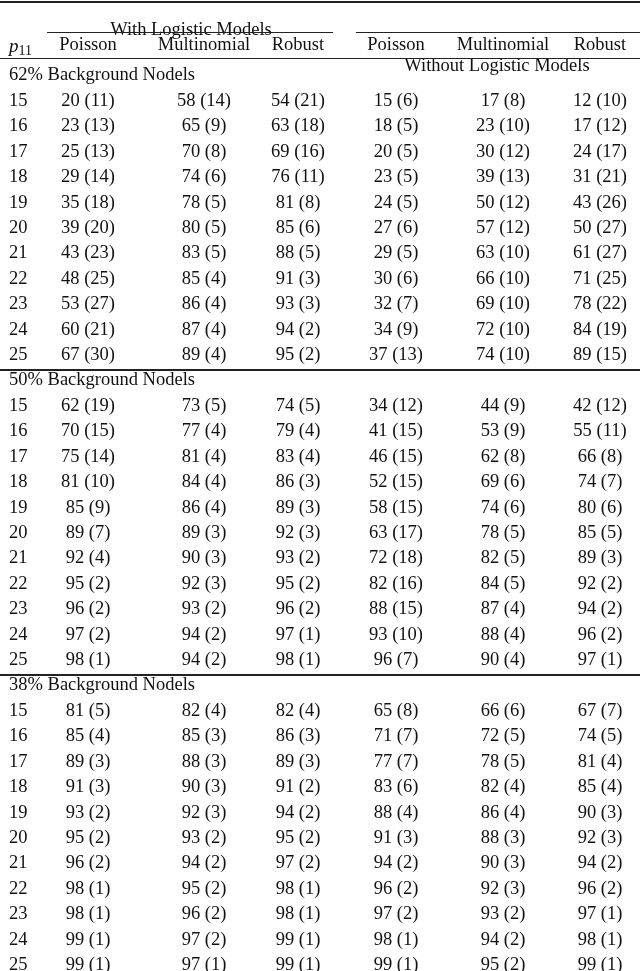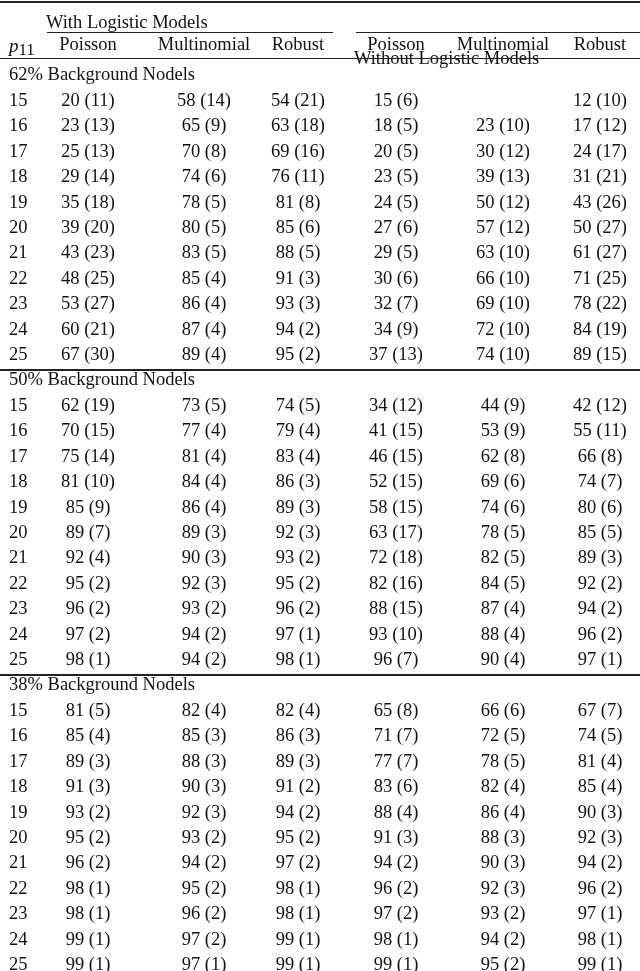--- a/index.html
+++ b/index.html
@@ -4,29 +4,29 @@
   <style>
     html, body { margin: 0; padding: 0; background: #ffffff; }
     body {
       width: 640px; height: 971px; overflow: hidden;
       font-family: "Liberation Serif", "DejaVu Serif", serif;
       color: #111111;
       font-size: 18.5px;
     }
     .tbl { position: relative; width: 640px; }
     .rule-top { position: absolute; left: 0; top: 1px; width: 640px; height: 2px; background: #222; }
-    .grp { position: absolute; top: 8px; height: 28px; line-height: 28px; white-space: nowrap; }
+    .grp { position: absolute; top: 15px; height: 28px; line-height: 28px; text-align: center; white-space: nowrap; }
     .grp-a { left: 46px; width: 290px; }
     .grp-b { left: 354px; width: 286px; margin-top: 36px; }
     .cmid { position: absolute; top: 32px; height: 1px; background: #222; }
     .cmid-a { left: 47px; width: 286px; }
     .cmid-b { left: 356px; width: 284px; }
     .hdr { position: absolute; top: 31px; height: 26px; line-height: 26px; white-space: nowrap; }
     .p11 { position: absolute; left: 9px; top: 33px; font-style: italic; font-size: 19px; line-height: 26px; }
-    .p11 sub { font-style: normal; font-size: 17px; vertical-align: -3px; }
+    .p11 sub { font-style: normal; font-size: 14px; vertical-align: -3px; }
     .rule { position: absolute; left: 0; width: 640px; background: #222; }
     .section-title { position: absolute; left: 9px; height: 26px; line-height: 26px; white-space: nowrap; }
     .row { position: absolute; left: 0; width: 640px; height: 25.4px; line-height: 25.4px; white-space: nowrap; }
     .cell { position: absolute; top: 0; text-align: center; }
     .c0 { left: 9px; text-align: left; }
     .c1 { left: 46px; width: 84px; }
     .c2 { left: 149px; width: 110px; }
     .c3 { left: 258px; width: 80px; }
     .c4 { left: 356px; width: 80px; }
     .c5 { left: 448px; width: 110px; }
@@ -50,20 +50,21 @@
   <div class="hdr cell c6" style="top:31px">Robust</div>
   <div class="rule" style="top:58px;height:1px"></div>
   <div id="body-container">
       <div class="section-title" style="top: 61px;">62% Background Nodels</div>
       <div class="row" style="top: 88px;">
         <span class="cell c0">15</span>
         <span class="cell c1">20 (11)</span>
         <span class="cell c2">58 (14)</span>
         <span class="cell c3">54 (21)</span>
         <span class="cell c4">15 (6)</span>
+        <span class="cell c5">17 (8)</span>
         <span class="cell c6">12 (10)</span>
       </div>
       <div class="row" style="top: 113.4px;">
         <span class="cell c0">16</span>
         <span class="cell c1">23 (13)</span>
         <span class="cell c2">65 (9)</span>
         <span class="cell c3">63 (18)</span>
         <span class="cell c4">18 (5)</span>
         <span class="cell c5">23 (10)</span>
         <span class="cell c6">17 (12)</span>

